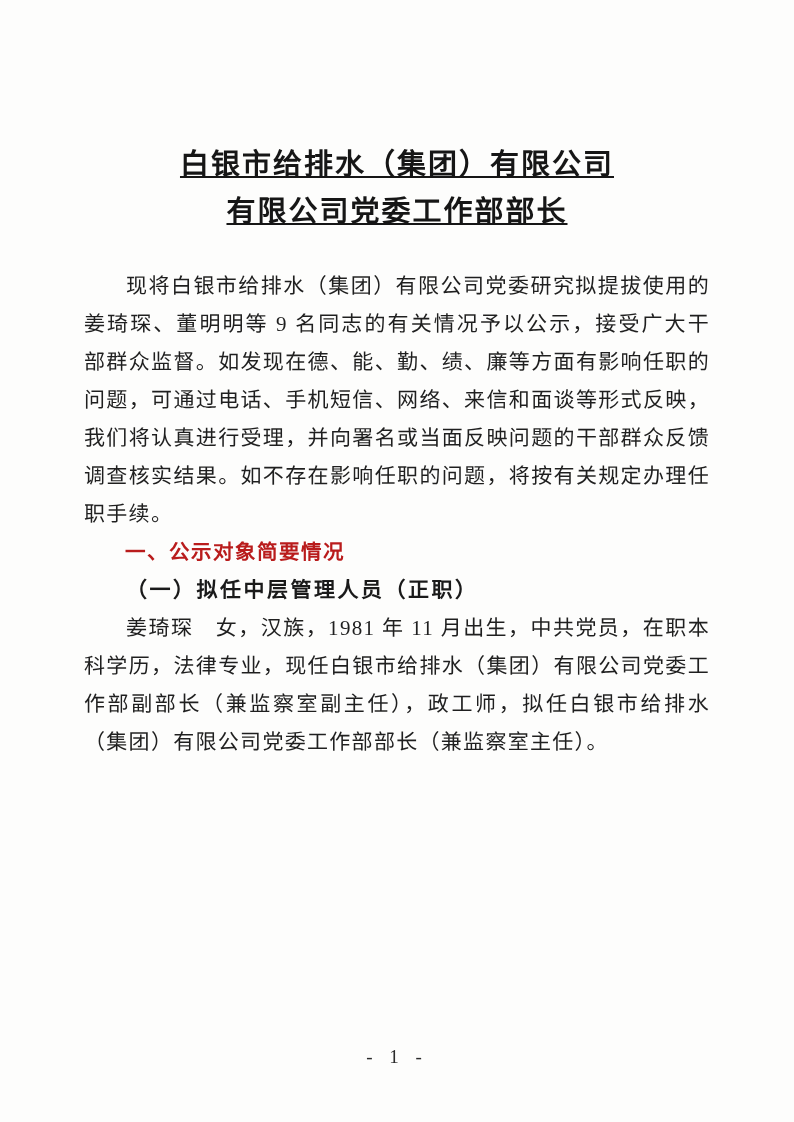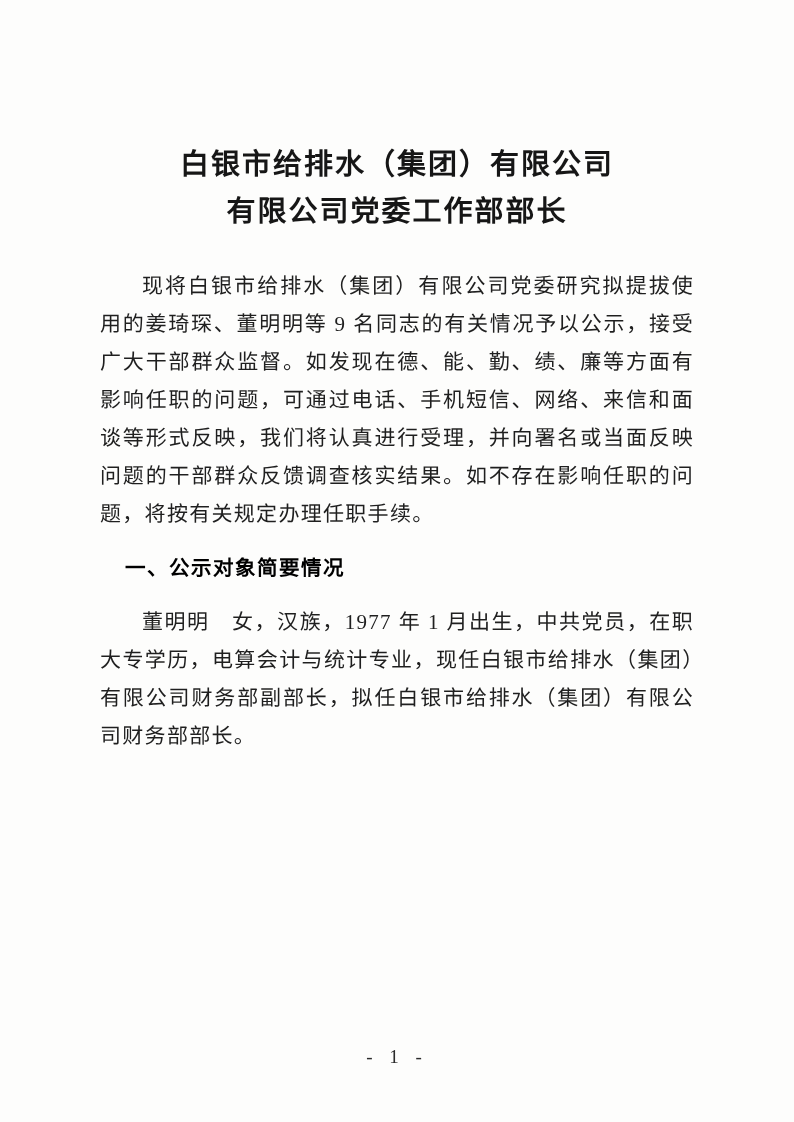--- a/index.html
+++ b/index.html
@@ -20,42 +20,43 @@
     overflow: hidden;
   }
   .doc-title {
     margin: 0 0 32px 0;
     text-align: center;
     font-size: 29px;
     line-height: 47px;
     font-weight: bold;
     letter-spacing: 2px;
     color: #161616;
+    text-decoration: underline;
   }
   .doc-title .title-line {
     display: block;
   }
   .body-para {
-    margin: 16px;
+    margin: 0;
     font-size: 21px;
     line-height: 38px;
     letter-spacing: 1.3px;
     text-align: justify;
     text-indent: 2em;
     text-justify: inter-ideograph;
   }
   .heading-1 {
     margin: 0;
     font-family: "Liberation Sans", "DejaVu Sans", sans-serif;
     font-size: 20.5px;
     line-height: 38px;
     letter-spacing: 1.5px;
     font-weight: bold;
     text-indent: 2em;
-    color: #000000;
+    color: #b91c1c;
   }
   .heading-2 {
     margin: 0;
     font-size: 21px;
     line-height: 38px;
     letter-spacing: 2.5px;
     font-weight: bold;
     text-indent: 2em;
     color: #1a1a1a;
   }
@@ -77,20 +78,21 @@
 
   <h1 class="doc-title">
     <span class="title-line">白银市给排水（集团）有限公司</span>
     <span class="title-line">有限公司党委工作部部长</span>
   </h1>
 
   <p class="body-para">现将白银市给排水（集团）有限公司党委研究拟提拔使用的姜琦琛、董明明等 9 名同志的有关情况予以公示，接受广大干部群众监督。如发现在德、能、勤、绩、廉等方面有影响任职的问题，可通过电话、手机短信、网络、来信和面谈等形式反映，我们将认真进行受理，并向署名或当面反映问题的干部群众反馈调查核实结果。如不存在影响任职的问题，将按有关规定办理任职手续。</p>
 
   <p class="heading-1">一、公示对象简要情况</p>
 
+  <p class="heading-2">（一）拟任中层管理人员（正职）</p>
 
+  <p class="body-para">姜琦琛　女，汉族，1981 年 11 月出生，中共党员，在职本科学历，法律专业，现任白银市给排水（集团）有限公司党委工作部副部长（兼监察室副主任），政工师，拟任白银市给排水（集团）有限公司党委工作部部长（兼监察室主任）。</p>
 
-  <p class="body-para">董明明　女，汉族，1977 年 1 月出生，中共党员，在职大专学历，电算会计与统计专业，现任白银市给排水（集团）有限公司财务部副部长，拟任白银市给排水（集团）有限公司财务部部长。</p>
 
 
   <div class="page-footer">- 1 -</div>
 
 </div>
 
 </body></html>

